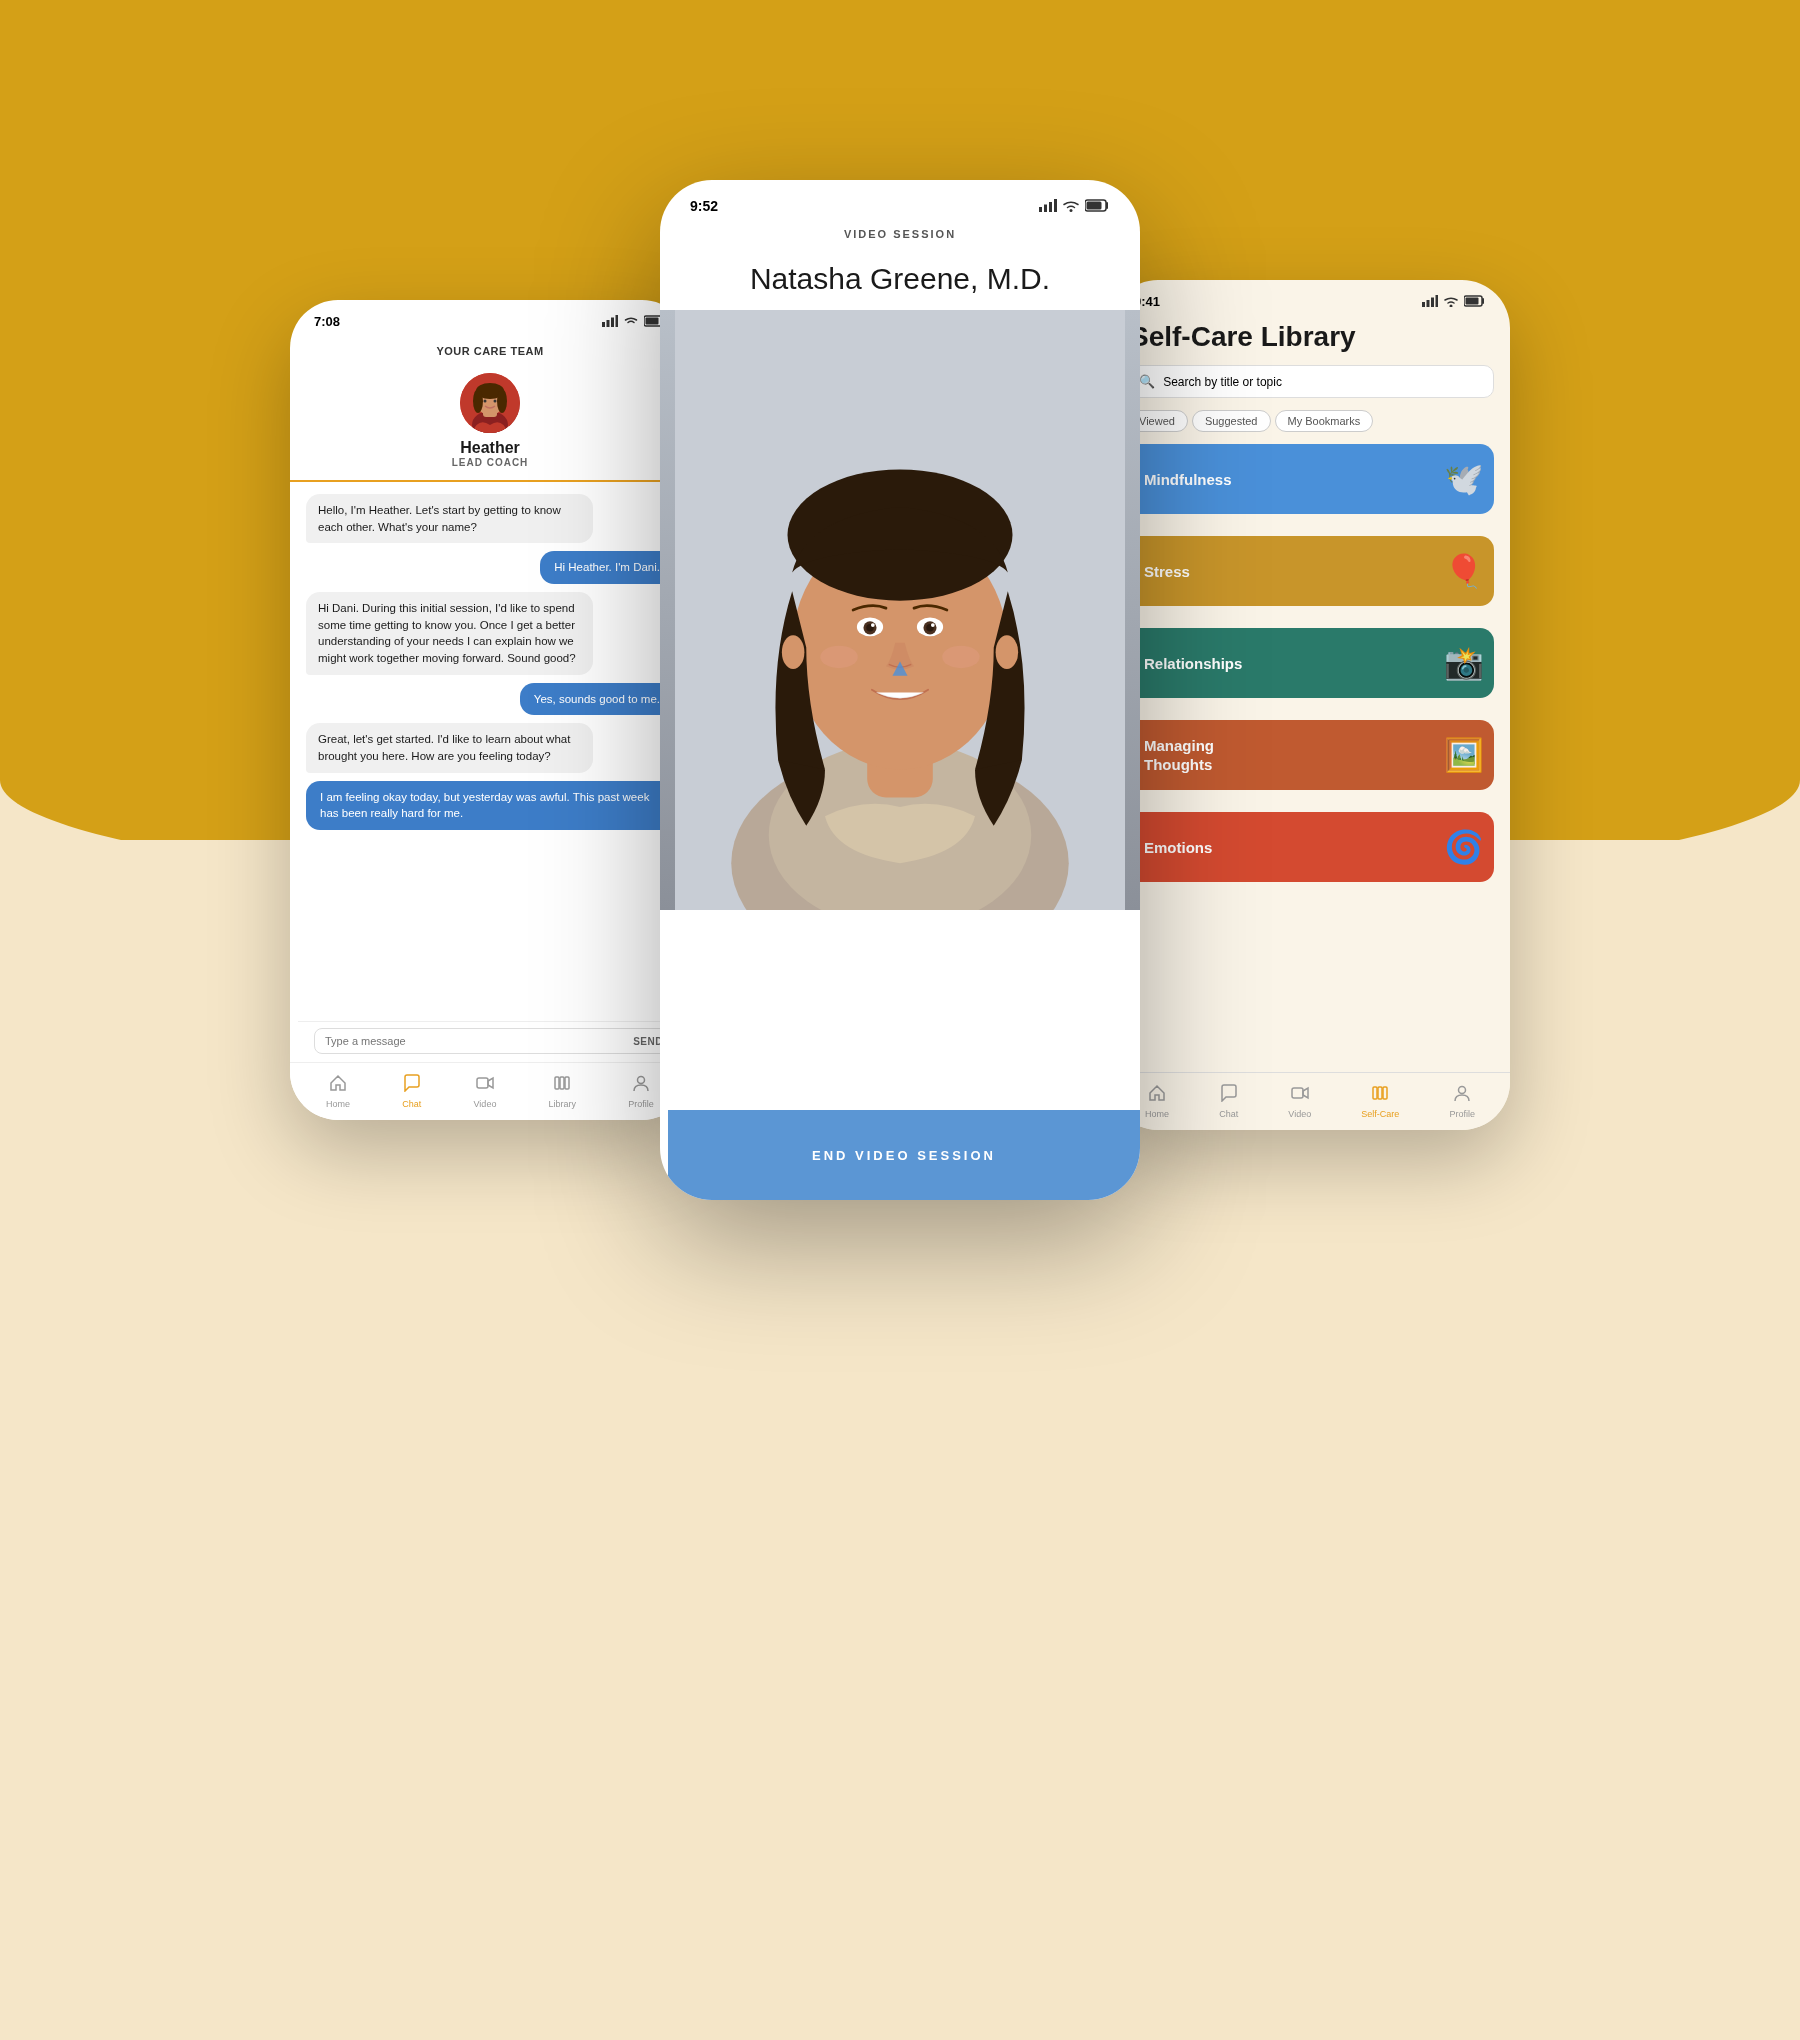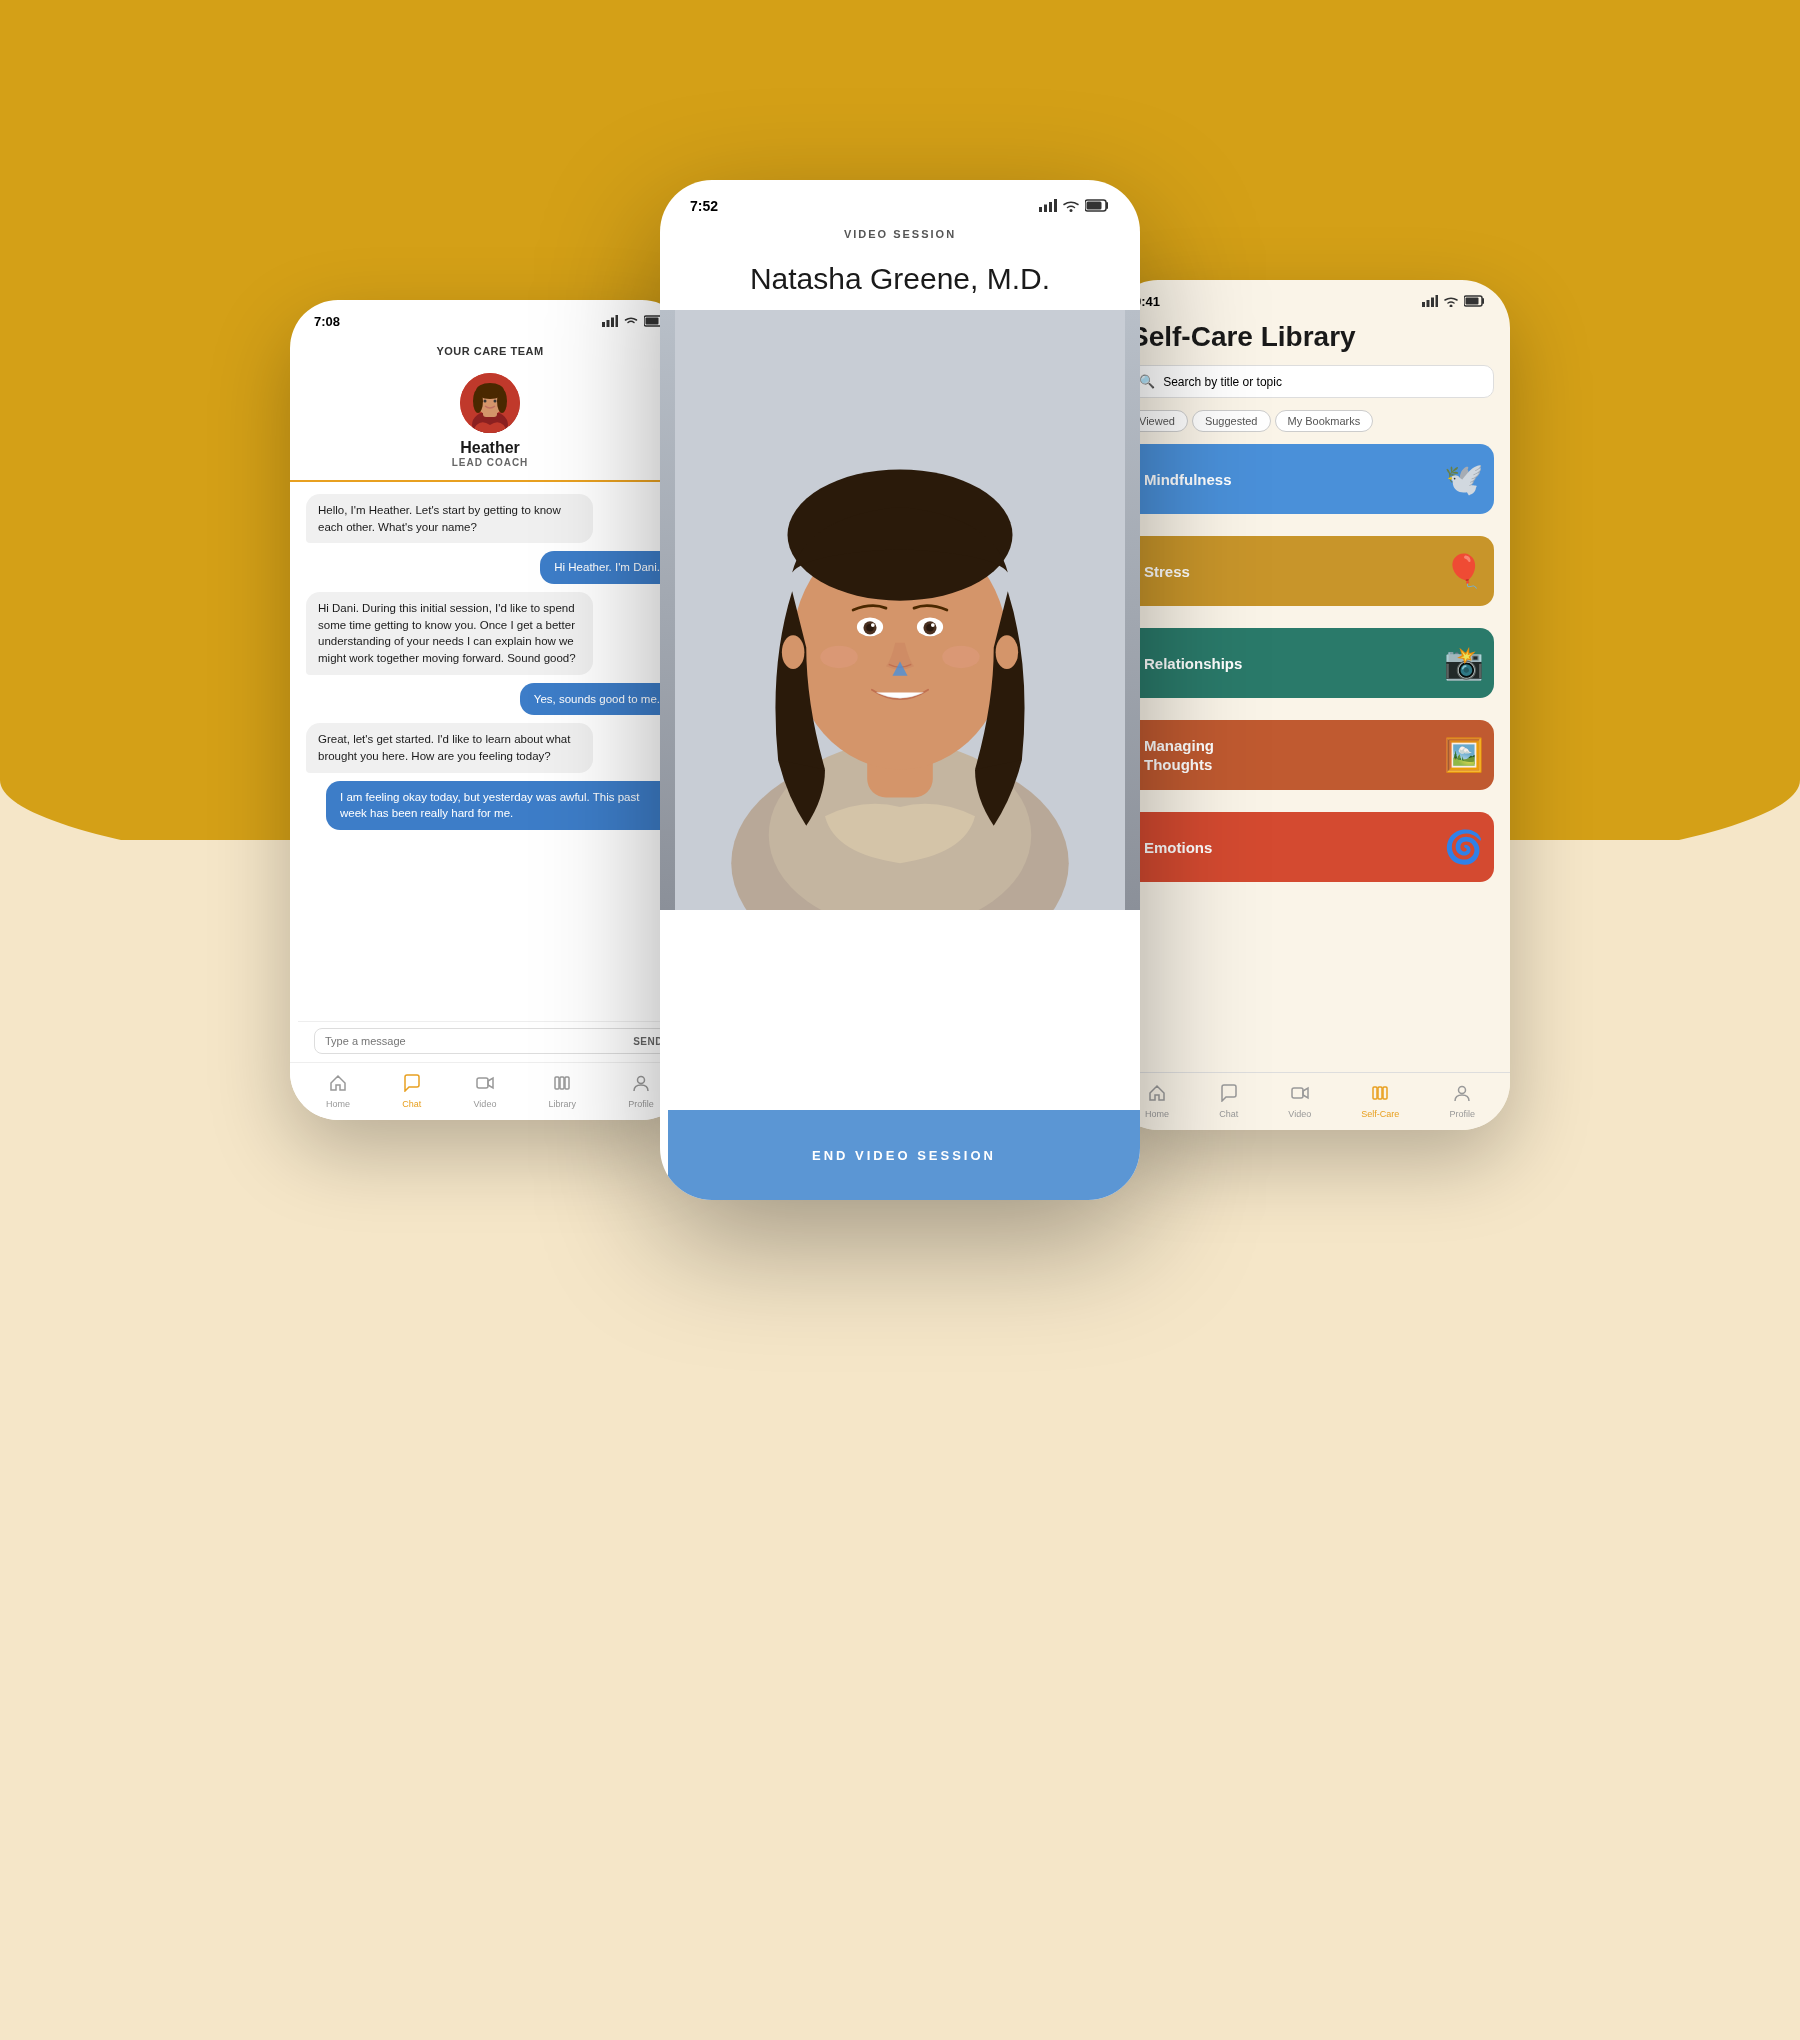--- a/index.html
+++ b/index.html
@@ -173,21 +173,20 @@
       align-self: flex-end;
     }
 
     .msg-right .bubble {
       background: #3D7DC8;
       border-radius: 14px 14px 4px 14px;
       padding: 8px 14px;
       font-size: 11.5px;
       line-height: 1.45;
       color: #fff;
-      margin-left: 20px;
     }
 
     
     .chat-input-area {
       position: absolute;
       bottom: 60px;
       left: 8px;
       right: 0;
       padding: 6px 16px;
       border-top: 1px solid #eee;
@@ -604,21 +603,21 @@
             </svg>
         </span>
         <span class="nav-label">Profile</span>
       </div>
     </div>
   </div>
 
   <div class="phone-center">
 
     <div class="center-status-bar">
-      <span>7:52</span>
+      <span>9:52</span>
       <div class="status-icons">
         <span>
           <svg width="18" height="13" viewBox="0 0 18 13">
               <rect x="0" y="8" width="3" height="5" fill="#333"></rect>
               <rect x="5" y="5.5" width="3" height="7.5" fill="#333"></rect>
               <rect x="10" y="3" width="3" height="10" fill="#333"></rect>
               <rect x="15" y="0" width="3" height="13" fill="#333"></rect>
             </svg>
         </span>
         <span>

